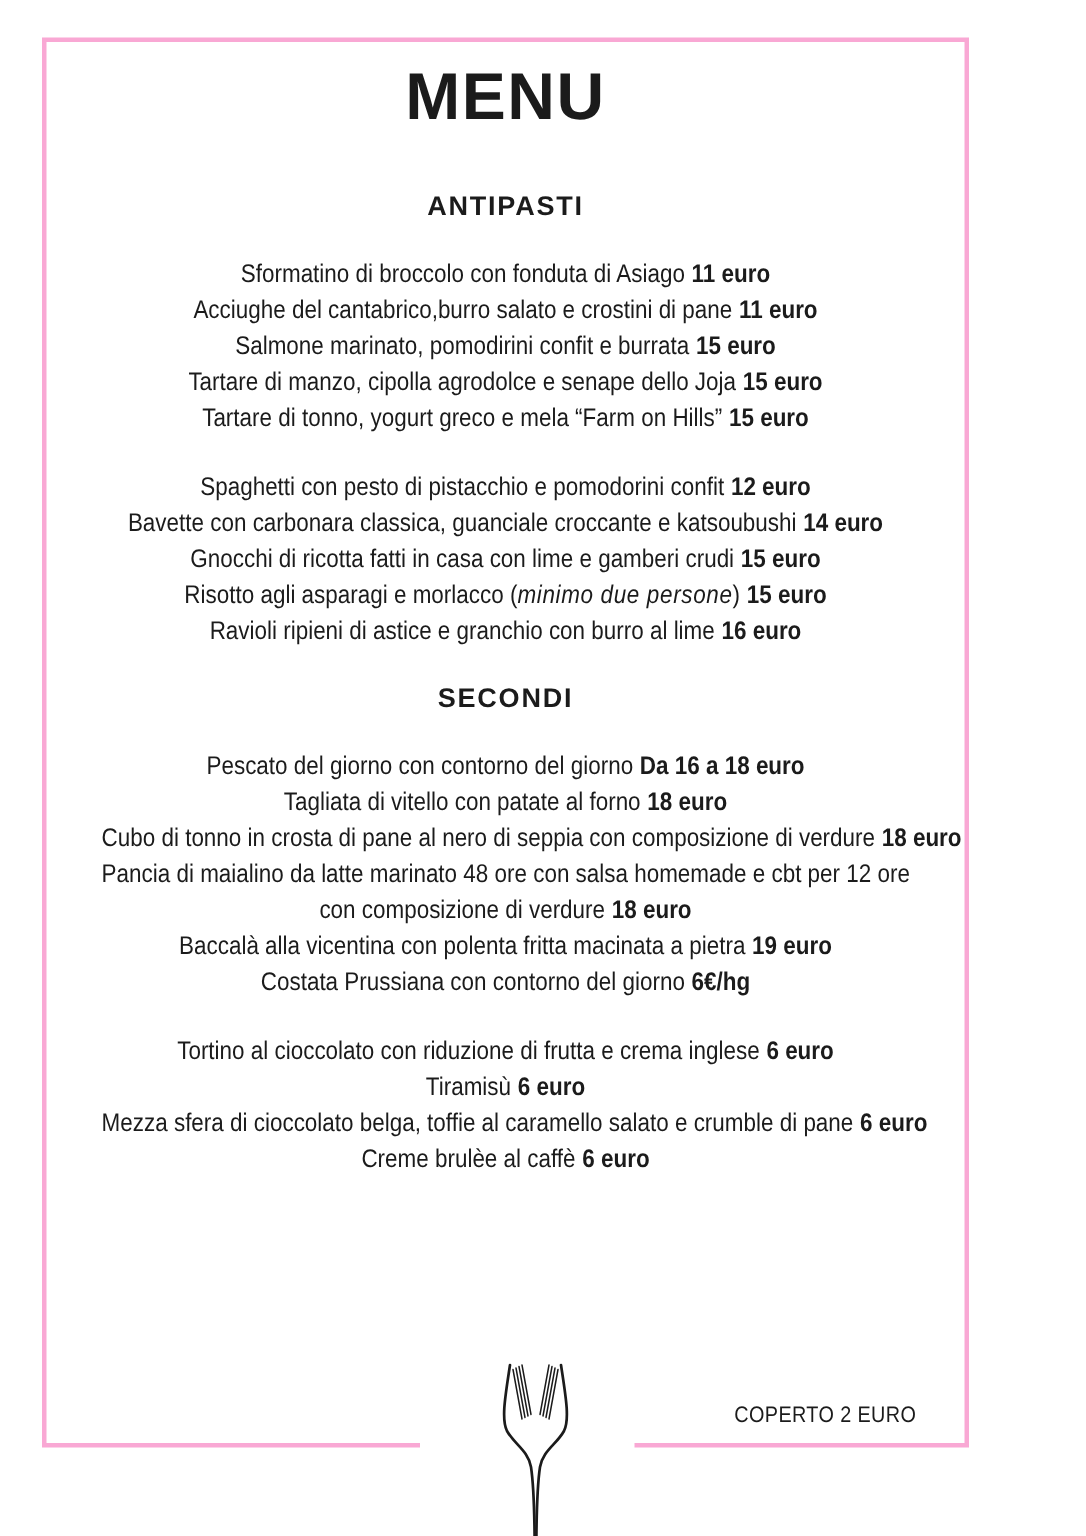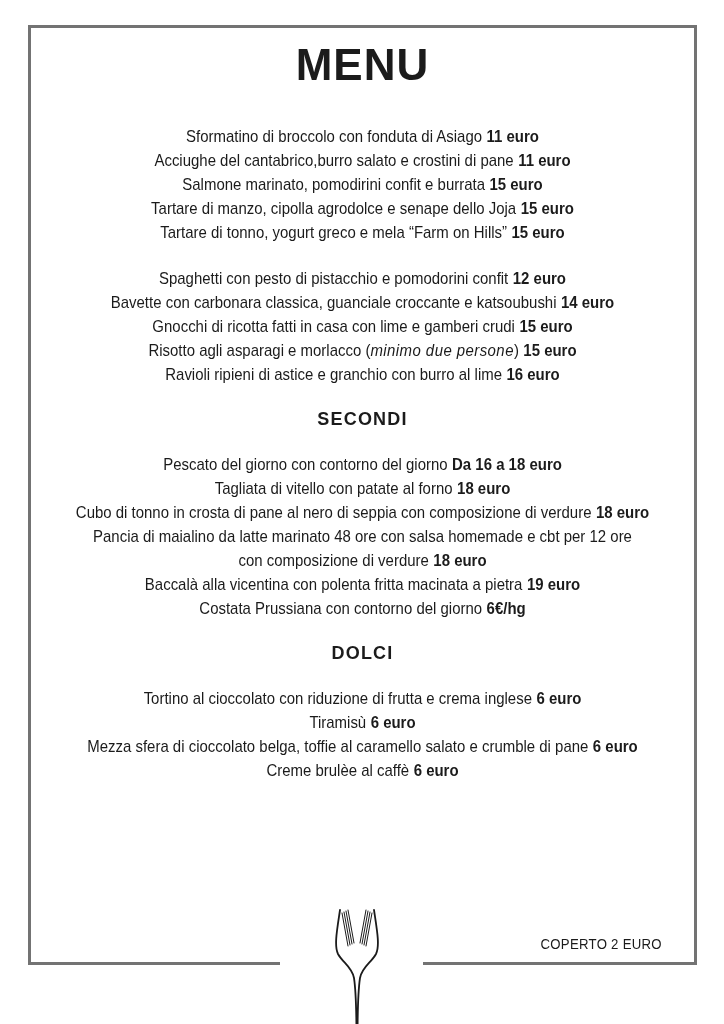--- a/index.html
+++ b/index.html
@@ -11,22 +11,22 @@
     overflow: hidden;
   }
   .page {
     position: relative;
     width: 724px; height: 1024px;
     background: #ffffff;
   }
   .frame {
     position: absolute;
     left: 28px; top: 25px;
-    width: 669px; height: 940px;
-    border: 3px solid #737373;
+    width: 618px; height: 940px;
+    border: 3px solid #f9a8d4;
     box-sizing: border-box;
   }
   .content {
     width: 100%;
     text-align: center;
   }
   .menu-title {
     padding-top: 12px;
     font-size: 44px;
     font-weight: bold;
@@ -76,20 +76,21 @@
 </head>
 <body>
 
 <div class="page">
   <div class="frame">
     <div class="content">
 
       <div class="menu-title">MENU</div>
 
       <div class="section first">
+        <div class="section-title">ANTIPASTI</div>
         <div class="items">
           <div class="item"><span class="nm">Sformatino di broccolo con fonduta di Asiago</span><span class="pr">11 euro</span></div>
           <div class="item"><span class="nm">Acciughe del cantabrico,burro salato e crostini di pane</span><span class="pr">11 euro</span></div>
           <div class="item"><span class="nm">Salmone marinato, pomodirini confit e burrata</span><span class="pr">15 euro</span></div>
           <div class="item"><span class="nm">Tartare di manzo, cipolla agrodolce e senape dello Joja</span><span class="pr">15 euro</span></div>
           <div class="item"><span class="nm">Tartare di tonno, yogurt greco e mela “Farm on Hills”</span><span class="pr">15 euro</span></div>
         </div>
       </div>
 
       <div class="section">
@@ -109,21 +110,20 @@
           <div class="item"><span class="nm">Tagliata di vitello con patate al forno</span><span class="pr">18 euro</span></div>
           <div class="item"><span class="nm">Cubo di tonno in crosta di pane al nero di seppia con composizione di verdure</span><span class="pr">18 euro</span></div>
           <div class="item"><span class="nm">Pancia di maialino da latte marinato 48 ore con salsa homemade e cbt per 12 ore</span><span class="pr"></span></div>
           <div class="item"><span class="nm">con composizione di verdure</span><span class="pr">18 euro</span></div>
           <div class="item"><span class="nm">Baccalà alla vicentina con polenta fritta macinata a pietra</span><span class="pr">19 euro</span></div>
           <div class="item"><span class="nm">Costata Prussiana con contorno del giorno</span><span class="pr">6€/hg</span></div>
         </div>
       </div>
 
       <div class="section">
-        <div class="section-title">DOLCI</div>
         <div class="items">
           <div class="item"><span class="nm">Tortino al cioccolato con riduzione di frutta e crema inglese</span><span class="pr">6 euro</span></div>
           <div class="item"><span class="nm">Tiramisù</span><span class="pr">6 euro</span></div>
           <div class="item"><span class="nm">Mezza sfera di cioccolato belga, toffie al caramello salato e crumble di pane</span><span class="pr">6 euro</span></div>
           <div class="item"><span class="nm">Creme brulèe al caffè</span><span class="pr">6 euro</span></div>
         </div>
       </div>
 
     </div>
 

